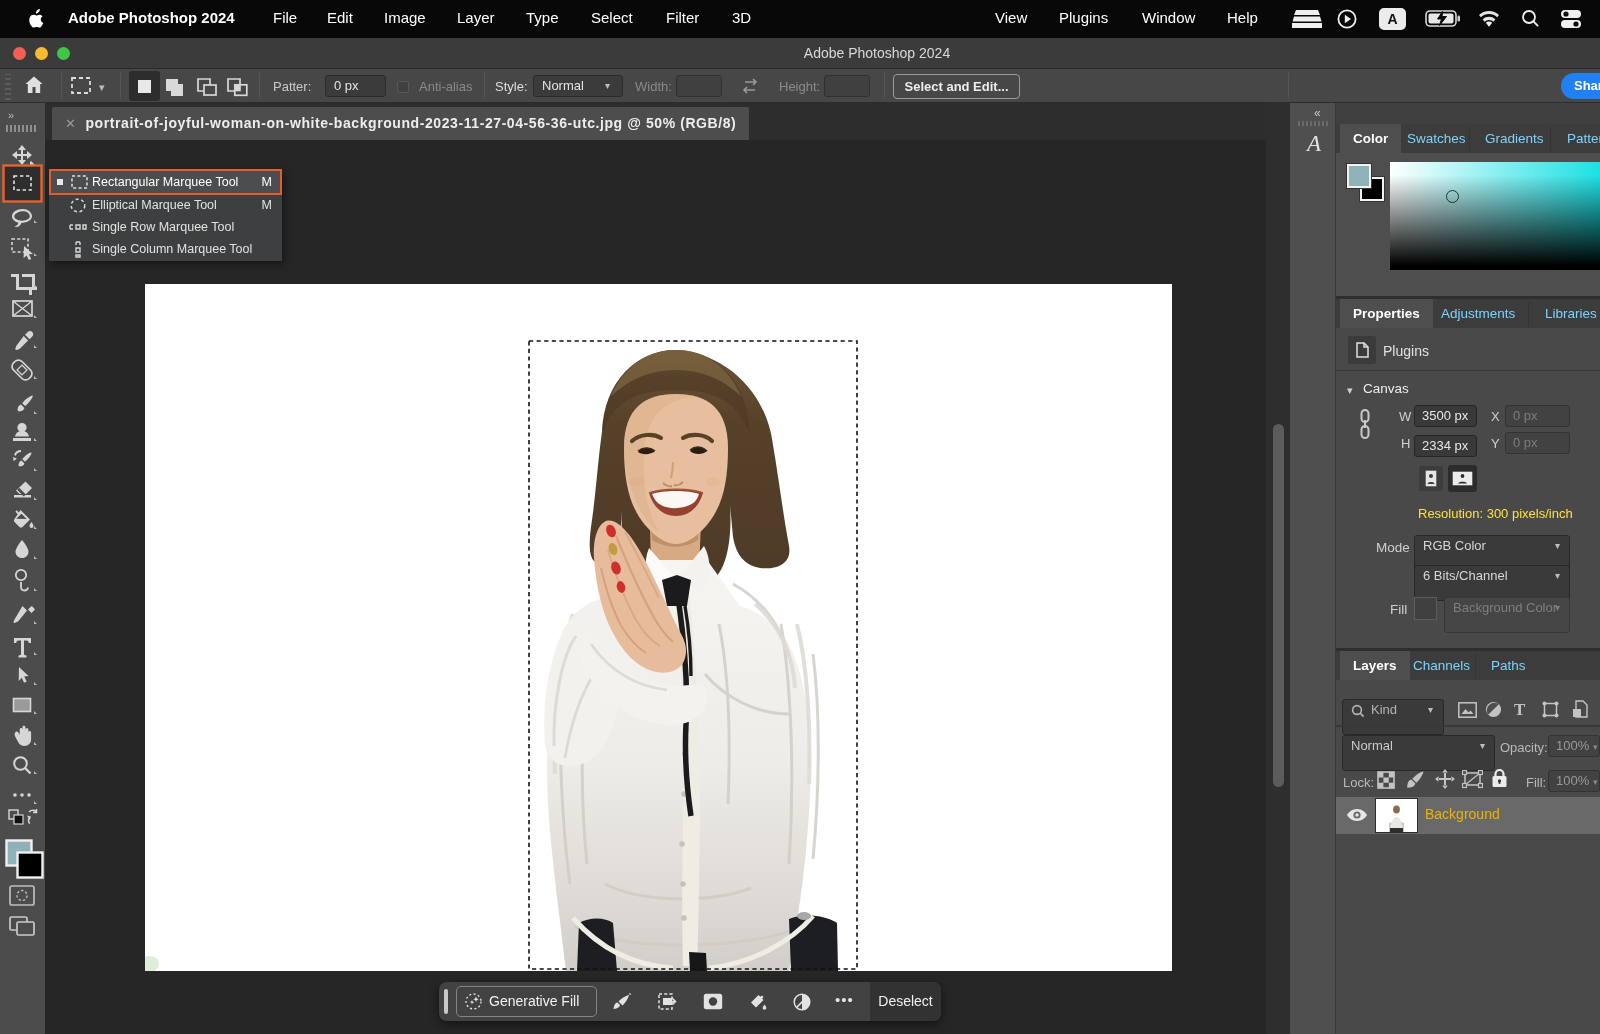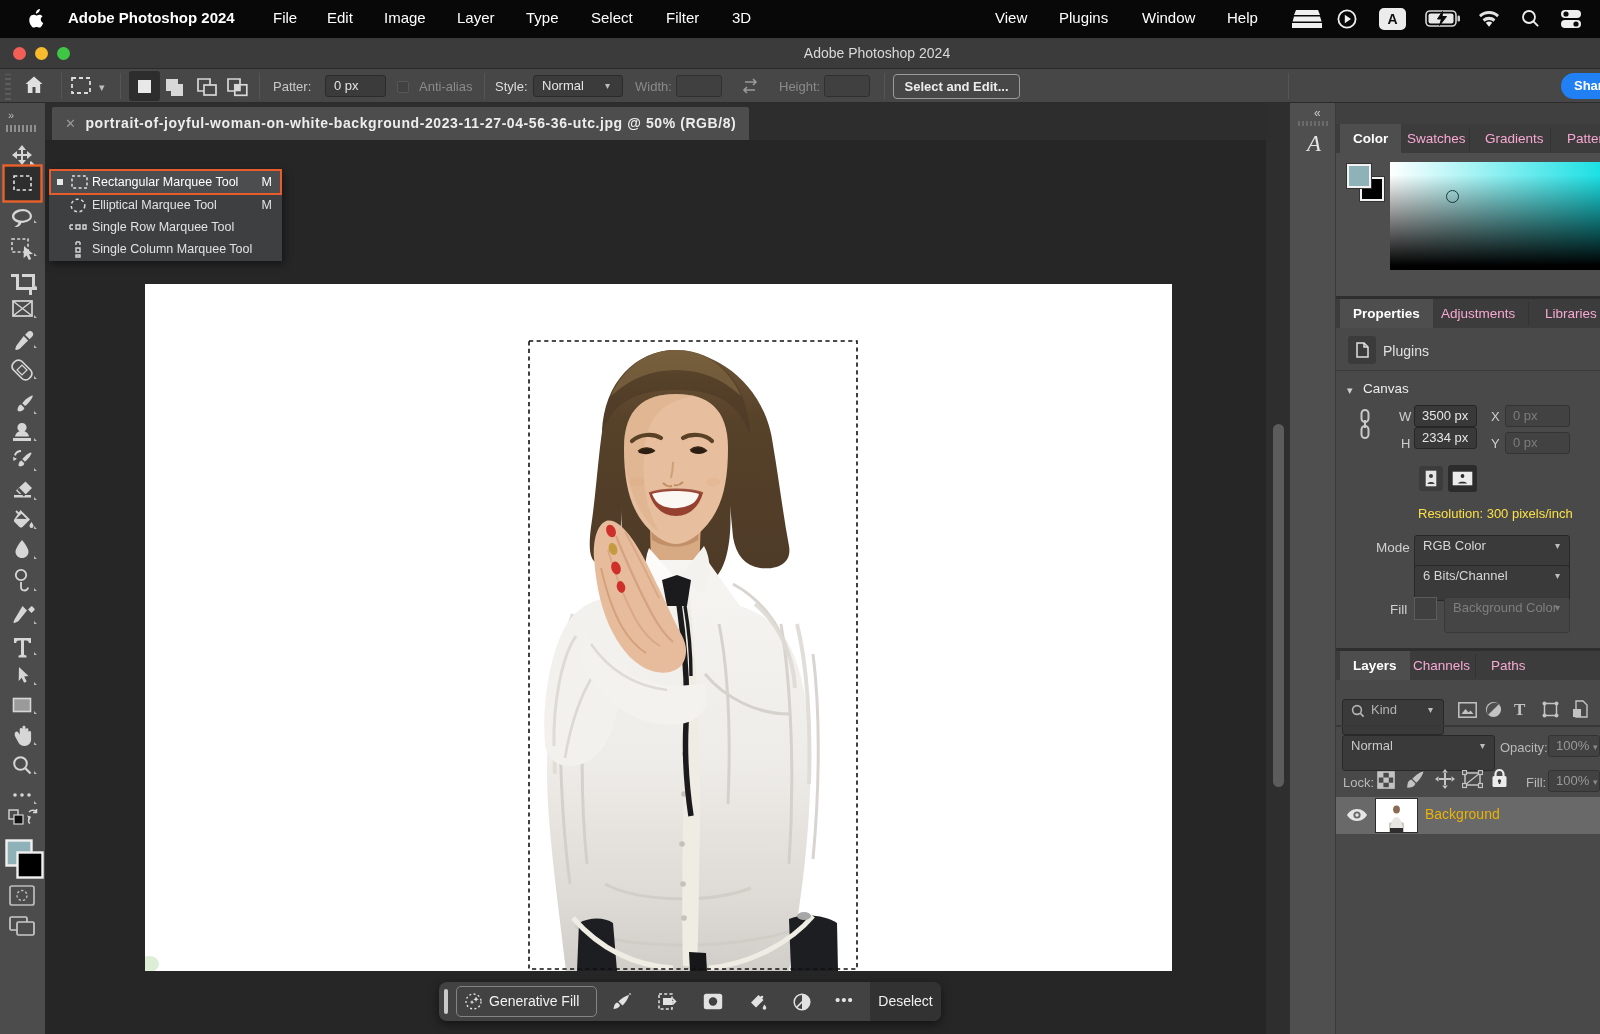--- a/index.html
+++ b/index.html
@@ -31,21 +31,21 @@
 #flyout{left:49px;top:169px;width:233px;height:92px;background:#3e3f40;box-shadow:2px 3px 8px rgba(0,0,0,.45)}
 .fi{position:absolute;left:0;width:233px;height:22px;color:#e2e2e2;font-size:12.5px;line-height:22px}
 .fi .m{position:absolute;right:10px}
 #fhl{position:absolute;left:0px;top:0px;width:233px;height:26px;background:#4c4d4e;border:2px solid #e85c2c}
 
 #scrollstrip{left:1266px;top:103px;width:24px;height:931px;background:#2e2e2e}
 #thumbv{left:1273px;top:424px;width:11px;height:363px;background:#5c5c5c;border-radius:6px}
 #dock{left:1290px;top:103px;width:46px;height:931px;background:#4f4f4f;border-right:1px solid #3a3a3a}
 #panels{left:1336px;top:103px;width:264px;height:931px;background:#494949}
 .ptabs{position:absolute;left:0;width:264px;height:29px;background:#3c3c3c}
-.ptab{position:absolute;top:0;height:29px;font-size:13.5px;line-height:29px;color:#f9a8d4;padding:0 13px}
+.ptab{position:absolute;top:0;height:29px;font-size:13.5px;line-height:29px;color:#7dd3fc;padding:0 13px}
 .ptab.on{background:#4e4e4e;color:#fff;font-weight:bold}
 .plab{position:absolute;font-size:13px;color:#cfcfcf;white-space:nowrap}
 .pfield{position:absolute;height:22px;background:#393939;border:1px solid #262626;border-radius:3px;font-size:13px;color:#e6e6e6;line-height:20px;padding-left:7px}
 .pfield.dis{color:#7d7d7d;background:#424242;border-color:#333}
 .pdrop{position:absolute;height:36px;background:#3a3a3a;border:1px solid #282828;border-radius:3px;font-size:13px;color:#d6d6d6;line-height:20px;padding-left:8px}
 .chev{position:absolute;color:#bdbdbd;font-size:10px}
 
 #bbar{left:439px;top:982px;width:502px;height:39px;background:#424242;border-radius:8px;box-shadow:0 3px 10px rgba(0,0,0,.5)}
 #bbar .seg{position:absolute;right:0;top:0;width:71px;height:39px;background:#323232;border-radius:0 8px 8px 0;color:#f0f0f0;font-size:14px;text-align:center;line-height:39px}
 </style></head>
@@ -422,21 +422,21 @@
   <svg style="position:absolute;left:22px;top:305px" width="14" height="32" viewBox="0 0 14 32" fill="none" stroke="#c9c9c9" stroke-width="2">
       <rect x="3.5" y="2" width="7" height="12" rx="3.5"></rect>
       <rect x="3.5" y="18" width="7" height="12" rx="3.5"></rect>
       <path d="M7 12v8"></path>
     </svg>
   <div class="plab" style="left:63px;top:306px">W</div>
   <div class="pfield" style="left:78px;top:302px;width:63px">3500 px</div>
   <div class="plab" style="left:155px;top:306px">X</div>
   <div class="pfield dis" style="left:169px;top:302px;width:65px">0 px</div>
   <div class="plab" style="left:65px;top:333px">H</div>
-  <div class="pfield" style="left:78px;top:324px;width:63px">2334 px</div>
+  <div class="pfield" style="left:78px;top:332px;width:63px">2334 px</div>
   <div class="plab" style="left:155px;top:333px">Y</div>
   <div class="pfield dis" style="left:169px;top:329px;width:65px">0 px</div>
   <div style="position:absolute;left:83px;top:363px;width:24px;height:25px;background:#3c3c3c;border-radius:3px"></div>
   <svg style="position:absolute;left:89px;top:367px" width="12" height="17" viewBox="0 0 12 17">
       <rect x="0.7" y="0.7" width="10.6" height="15.6" fill="#e6e6e6"></rect>
       <circle cx="6" cy="6" r="2" fill="#3c3c3c"></circle>
       <path d="M2.5 14c.4-2.6 6.6-2.6 7 0z" fill="#3c3c3c"></path>
     </svg>
   <div style="position:absolute;left:112px;top:362px;width:29px;height:27px;background:#2c2c2c;border-radius:3px"></div>
   <svg style="position:absolute;left:116px;top:368px" width="21" height="15" viewBox="0 0 21 15">

